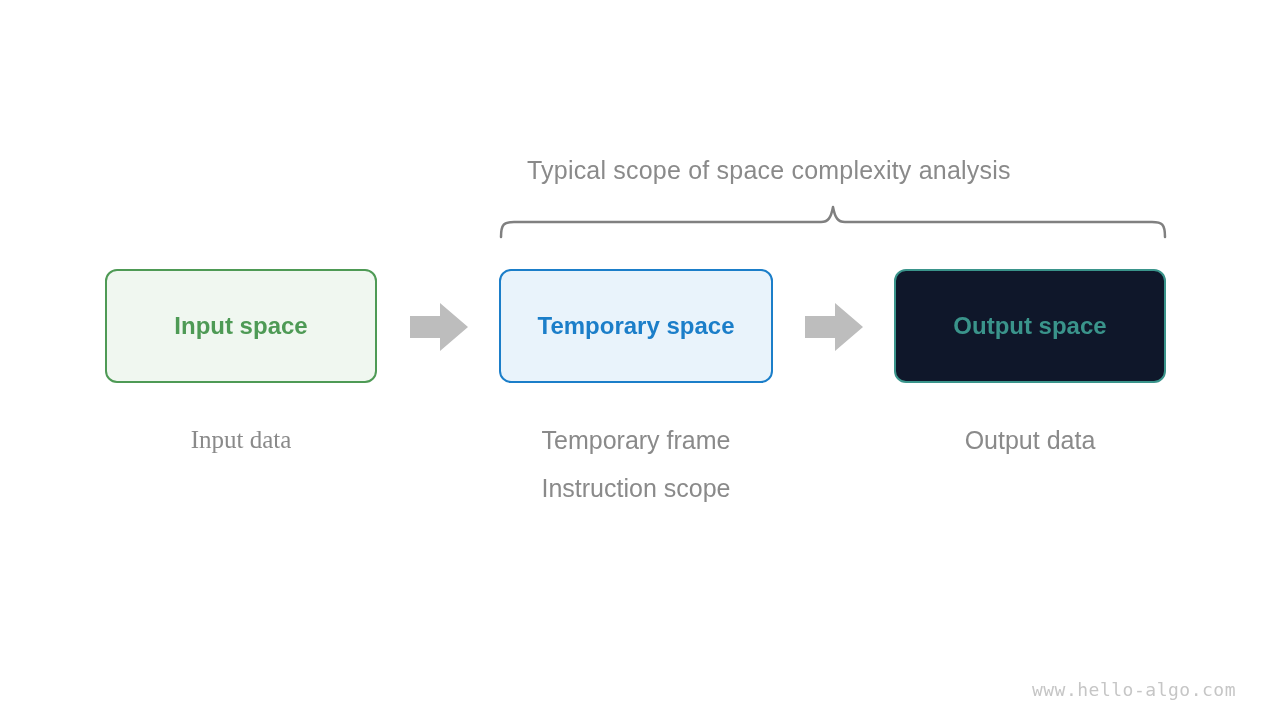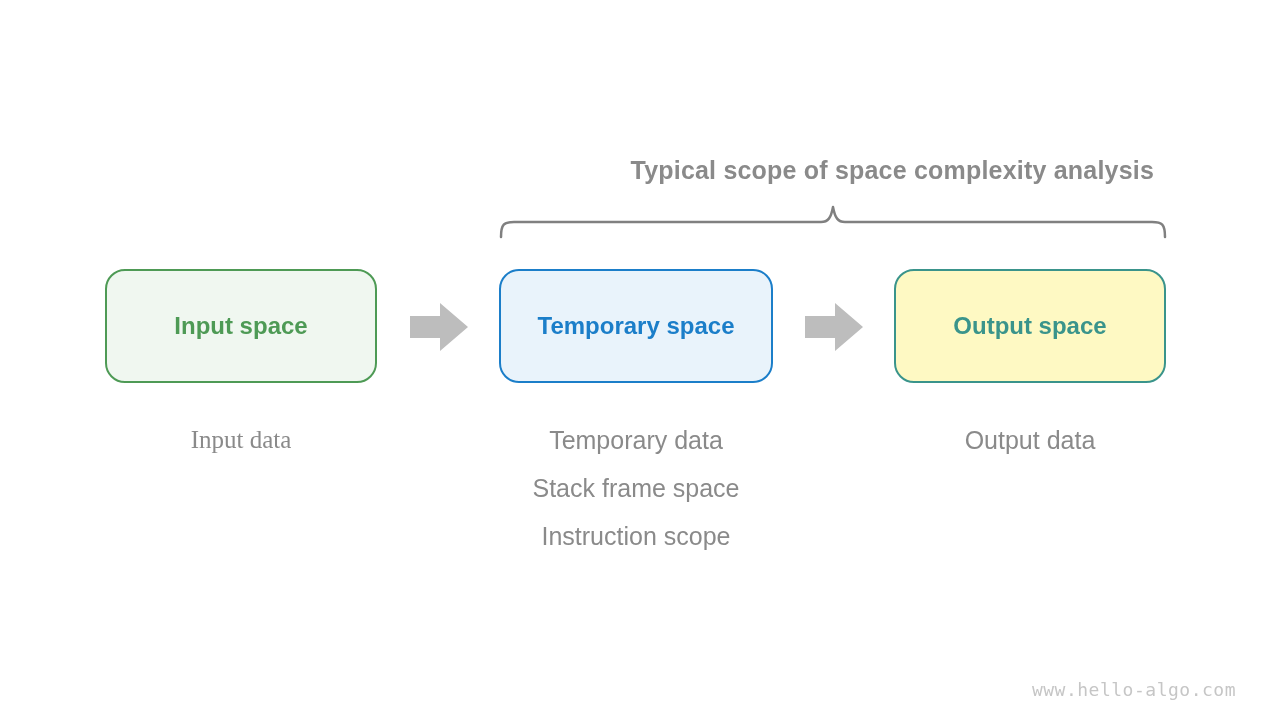--- a/index.html
+++ b/index.html
@@ -10,42 +10,42 @@
   #canvas {
     position: relative;
     width: 1280px;
     height: 720px;
     background: #ffffff;
     overflow: hidden;
     font-family: "Liberation Sans", sans-serif;
   }
   .diagram-title {
     position: absolute;
-    left: 488px;
+    left: 527px;
     top: 156px;
     width: 666px;
-    text-align: right;
+    text-align: left;
     font-size: 25px;
-    font-weight: 700;
+    font-weight: 400;
     color: var(--gray-text, #8a8a8a);
     letter-spacing: 0.2px;
   }
   .brace {
     position: absolute;
     left: 499px;
     top: 203px;
     width: 668px;
     height: 36px;
   }
   .box {
     position: absolute;
     top: 269px;
     height: 114px;
     border: 2px solid;
-    border-radius: 20px;
+    border-radius: 12px;
     box-sizing: border-box;
     display: flex;
     align-items: center;
     justify-content: center;
     font-size: 24px;
     font-weight: 700;
   }
   .box-input     { left: 105px; width: 272px; }
   .box-temporary { left: 499px; width: 274px; text-align: right; }
   .box-output    { left: 894px; width: 272px; }
@@ -98,31 +98,30 @@
   </svg>
 
   <div class="box box-temporary" style="border-color: rgb(27, 126, 201); background: rgb(233, 243, 251); color: rgb(27, 126, 201);">
     <span>Temporary space</span>
   </div>
 
   <svg class="arrow arrow-2" viewBox="0 0 58 48" aria-hidden="true">
     <polygon class="arrow-shape" points="0,13 30,13 30,0 58,24 30,48 30,35 0,35" fill="#bdbdbd"></polygon>
   </svg>
 
-  <div class="box box-output" style="border-color: rgb(58, 148, 139); background: #fef9c3; color: rgb(58, 148, 139);">
+  <div class="box box-output" style="border-color: rgb(58, 148, 139); background: #0f172a; color: rgb(58, 148, 139);">
     <span>Output space</span>
   </div>
 
   <div class="caption caption-input">
     <div>Input data</div>
   </div>
 
   <div class="caption caption-temporary">
-    <div>Temporary data</div>
-    <div>Stack frame space</div>
+    <div>Temporary frame</div>
     <div>Instruction scope</div>
   </div>
 
   <div class="caption caption-output">
     <div>Output data</div>
   </div>
 
   <div class="watermark">www.hello-algo.com</div>
 
 </div>

